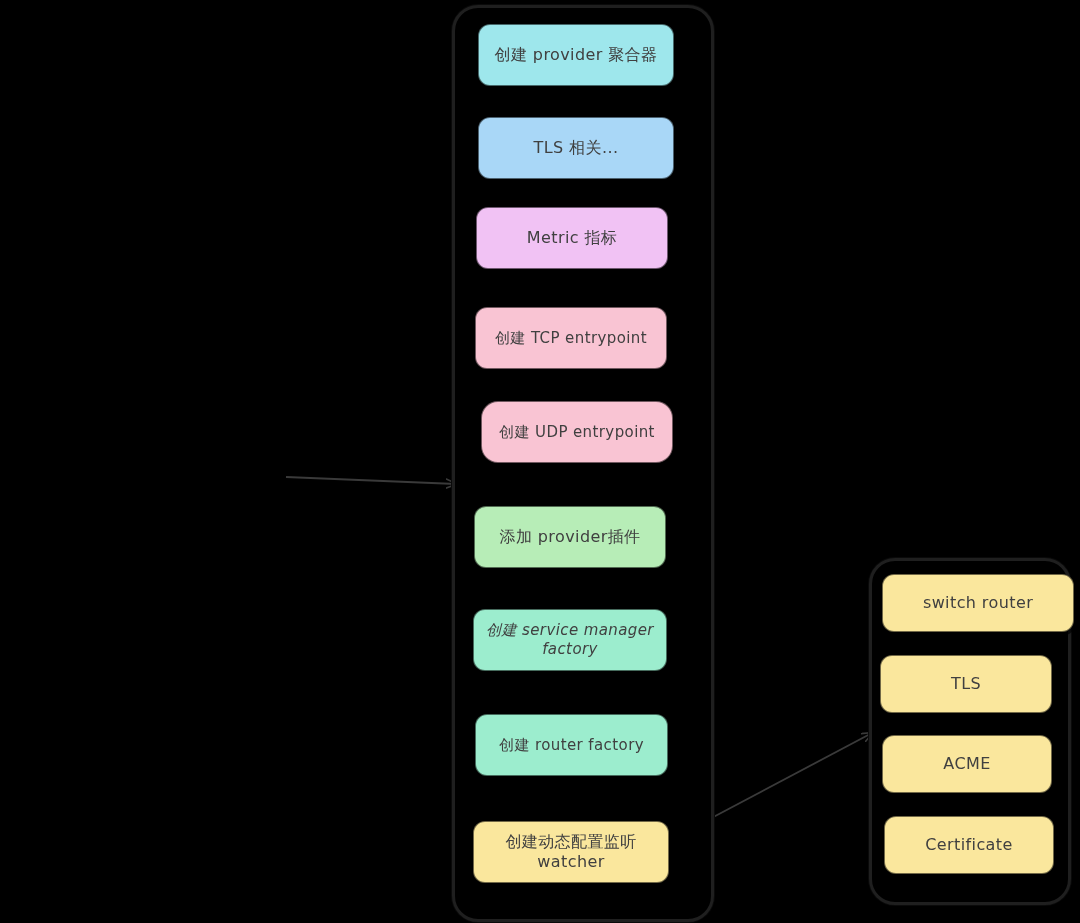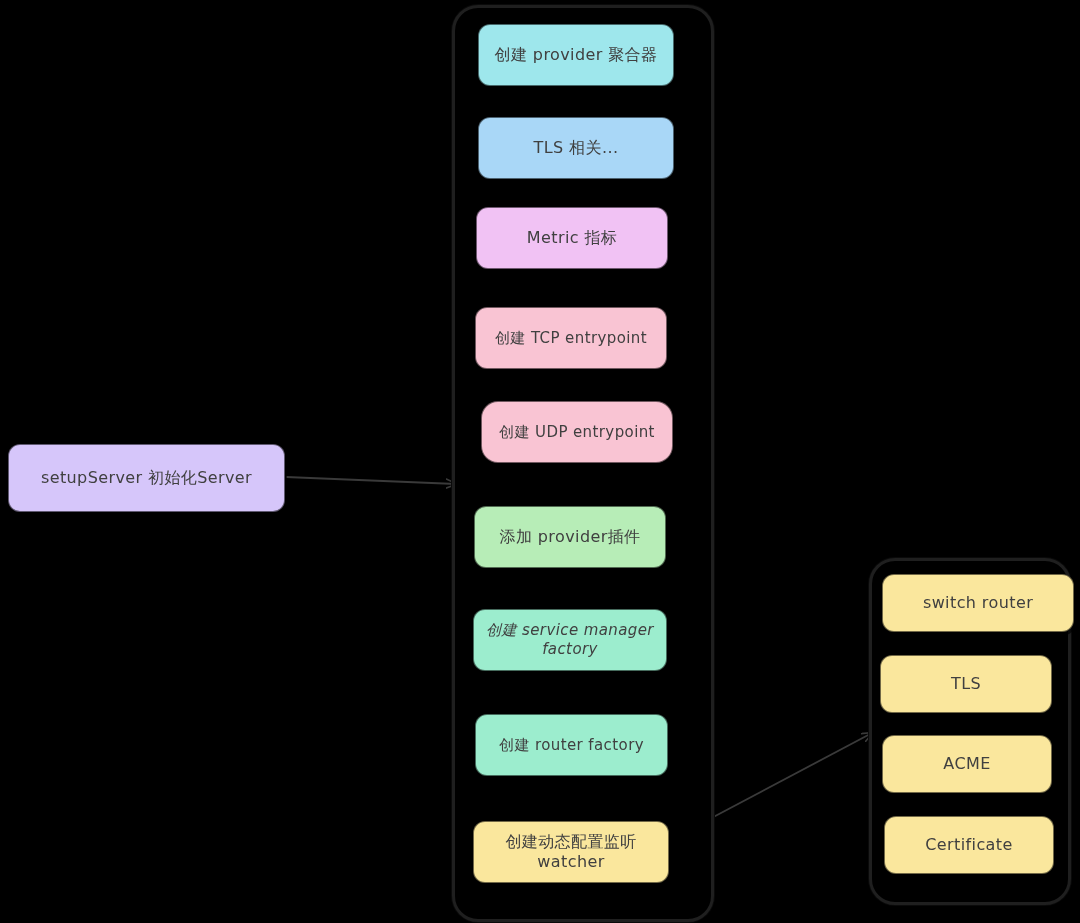--- a/index.html
+++ b/index.html
@@ -66,23 +66,20 @@
   <svg id="arrows" viewBox="0 0 1080 923" xmlns="http://www.w3.org/2000/svg">
     <defs>
       <marker id="ah" markerWidth="13" markerHeight="13" refX="10" refY="5.2" orient="auto" markerUnits="userSpaceOnUse">
         <path d="M0,0.6 L11,5.2 L0,9.8" fill="none" stroke="#3a3a3a" stroke-width="1.6" stroke-linecap="round" stroke-linejoin="round"></path>
       </marker>
     </defs>
     <path id="arrow0" fill="none" stroke="#3a3a3a" stroke-width="1.8" marker-end="url(#ah)" d="M286,477 L456,484"></path>
     <path id="arrow1" fill="none" stroke="#3a3a3a" stroke-width="1.8" marker-end="url(#ah)" d="M668,841 L872,733"></path>
   </svg>
 
-  <div class="node" id="entry-node" style="left: 8px; top: 444px; width: 277px; height: 68px; background: rgb(214, 198, 250);">
-    <span class="node-label">setupServer 初始化Server</span>
-  </div>
 
   <div class="group-box" id="main-group" style="left: 452px; top: 5px; width: 256px; height: 911px;"></div>
 
   <div class="group-box" id="side-group" style="left: 869px; top: 558px; width: 196px; height: 341px;"></div>
 
   <div id="node-host">
       <div class="node" style="left: 478px; top: 24px; width: 196px; height: 62px; background: rgb(158, 231, 236);">
         <span class="node-label">创建 provider 聚合器</span>
       </div>
       <div class="node" style="left: 478px; top: 117px; width: 196px; height: 62px; background: rgb(169, 215, 247);">

